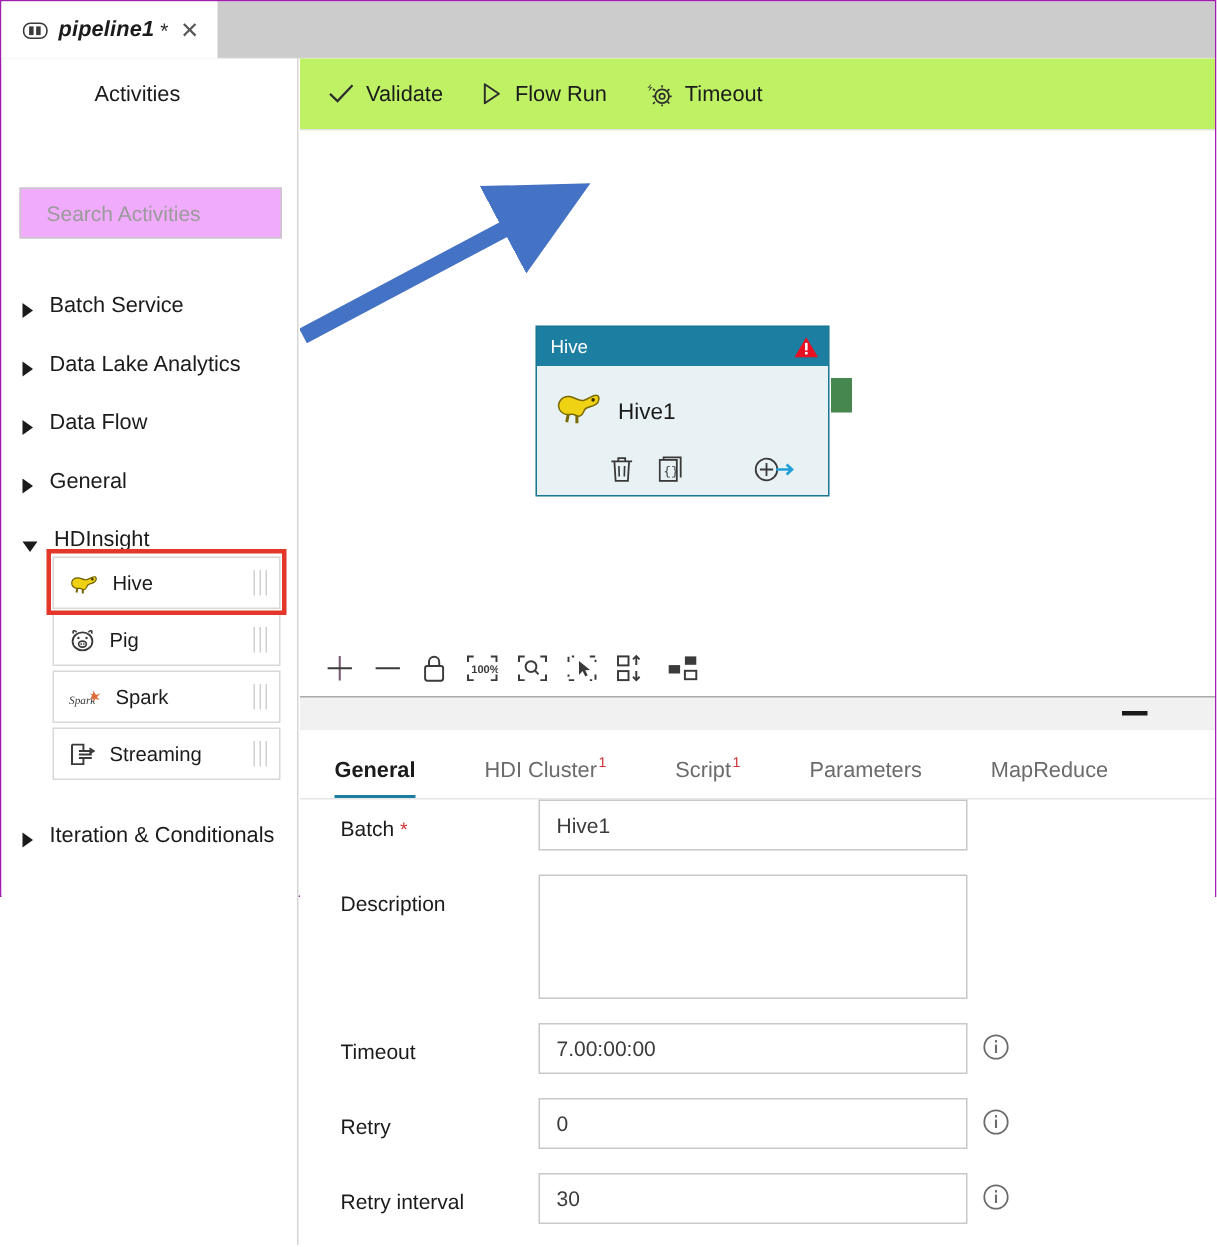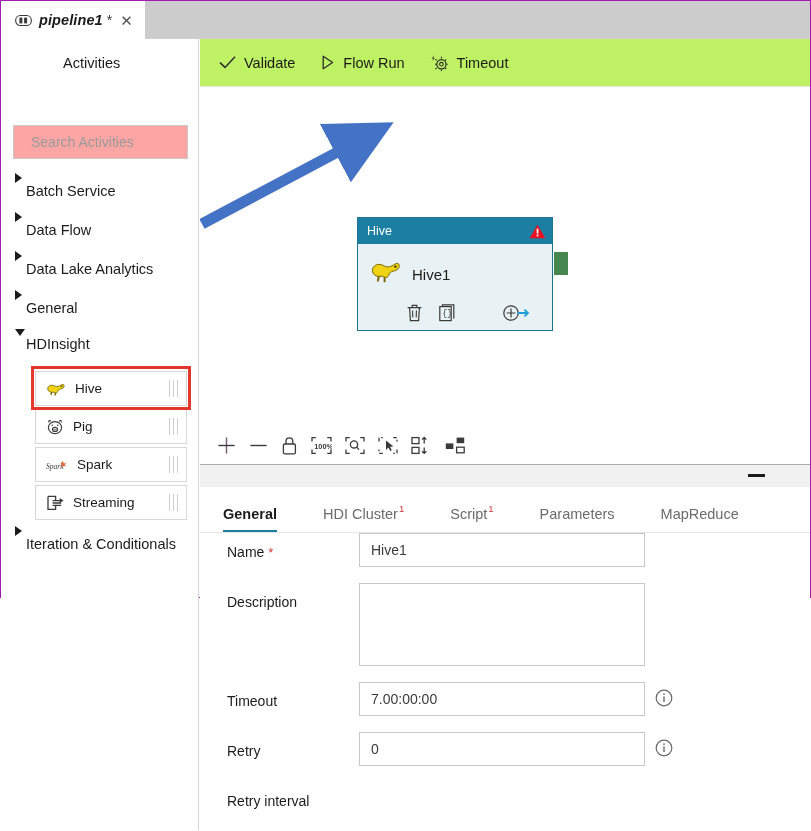--- a/index.html
+++ b/index.html
@@ -57,37 +57,36 @@
   }
   .activities-header .ah-label {
     font-size: 14.5px; color: #1b1b1b; margin-left: 10px;
   }
   .activities-header .ah-spacer { flex: 1; }
   .ah-btn { cursor: pointer; margin-left: 9px; display: block; }
 
   .search-box {
     position: absolute; left: 12px; top: 86px;
     width: 175px; height: 34px;
-    border: 1px solid #c8c8c8; background: #fca5a5;
+    border: 1px solid #c8c8c8; background: #f0abfc;
     display: flex; align-items: center; gap: 8px;
     padding: 0 9px;
   }
   .search-box input {
     border: 0; outline: 0; flex: 1;
     font-family: "Liberation Sans", sans-serif;
     font-size: 14px; color: #333; background: transparent;
   }
   .search-box input::placeholder { color: #9b9b9b; }
 
   .cat-list { position: absolute; left: 0; top: 134px; width: 198px; }
   .cat-row {
-    display: flex; align-items: flex-start;
+    display: flex; align-items: flex-end;
     height: 39px; padding-left: 14px;
     cursor: pointer;
-    flex-direction: column;
   }
   .cat-row .cat-label { font-size: 14.5px; color: #1b1b1b; margin-left: 11px; }
   .tri { width: 0; height: 0; display: block; }
   .tri-right {
     border-left: 7px solid #1b1b1b;
     border-top: 5px solid transparent;
     border-bottom: 5px solid transparent;
   }
   .tri-down {
     border-top: 7px solid #1b1b1b;
@@ -292,26 +291,26 @@
 
     <div class="cat-list">
 
       <div class="cat-row">
         <span class="tri tri-right"></span>
         <span class="cat-label">Batch Service</span>
       </div>
 
       <div class="cat-row">
         <span class="tri tri-right"></span>
-        <span class="cat-label">Data Flow</span>
+        <span class="cat-label">Data Lake Analytics</span>
       </div>
 
       <div class="cat-row">
         <span class="tri tri-right"></span>
-        <span class="cat-label">Data Lake Analytics</span>
+        <span class="cat-label">Data Flow</span>
       </div>
 
       <div class="cat-row">
         <span class="tri tri-right"></span>
         <span class="cat-label">General</span>
       </div>
 
       <div class="cat-row">
         <span class="tri tri-down"></span>
         <span class="cat-label">HDInsight</span>
@@ -523,21 +522,21 @@
       </div>
       <div class="ptab">
         <span>MapReduce</span>
       </div>
     </div>
 
     <div class="form">
 
       <div class="frow">
         <div class="flabel">
-          <span>Name</span>
+          <span>Batch</span>
           <span class="req">*</span>
         </div>
         <div class="fctl">
           <input class="finput" type="text" value="Hive1" style="">
         </div>
       </div>
 
       <div class="frow">
         <div class="flabel">Description</div>
         <div class="fctl">
@@ -564,18 +563,26 @@
           <svg class="info-i" width="18" height="18" viewBox="0 0 18 18">
             <circle cx="9" cy="9" r="7.8" fill="none" stroke="#6b6b6b" stroke-width="1.2"></circle>
             <rect x="8.3" y="7.4" width="1.4" height="5.6" fill="#6b6b6b"></rect>
             <rect x="8.3" y="4.4" width="1.4" height="1.6" fill="#6b6b6b"></rect>
           </svg>
         </div>
       </div>
 
       <div class="frow">
         <div class="flabel">Retry interval</div>
+        <div class="fctl">
+          <input class="finput" type="text" value="30" style="">
+          <svg class="info-i" width="18" height="18" viewBox="0 0 18 18">
+            <circle cx="9" cy="9" r="7.8" fill="none" stroke="#6b6b6b" stroke-width="1.2"></circle>
+            <rect x="8.3" y="7.4" width="1.4" height="5.6" fill="#6b6b6b"></rect>
+            <rect x="8.3" y="4.4" width="1.4" height="1.6" fill="#6b6b6b"></rect>
+          </svg>
+        </div>
       </div>
 
     </div>
 
   </div>
 </div>
 
 </body></html>

